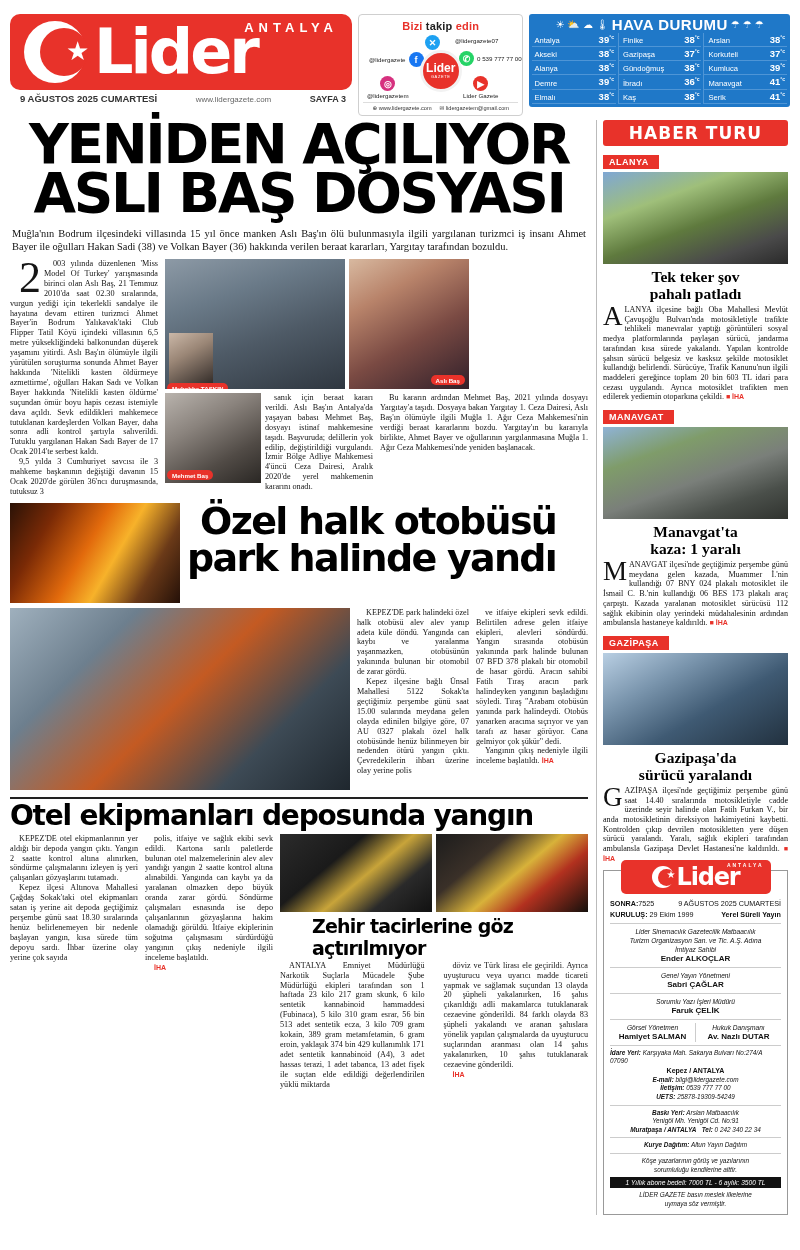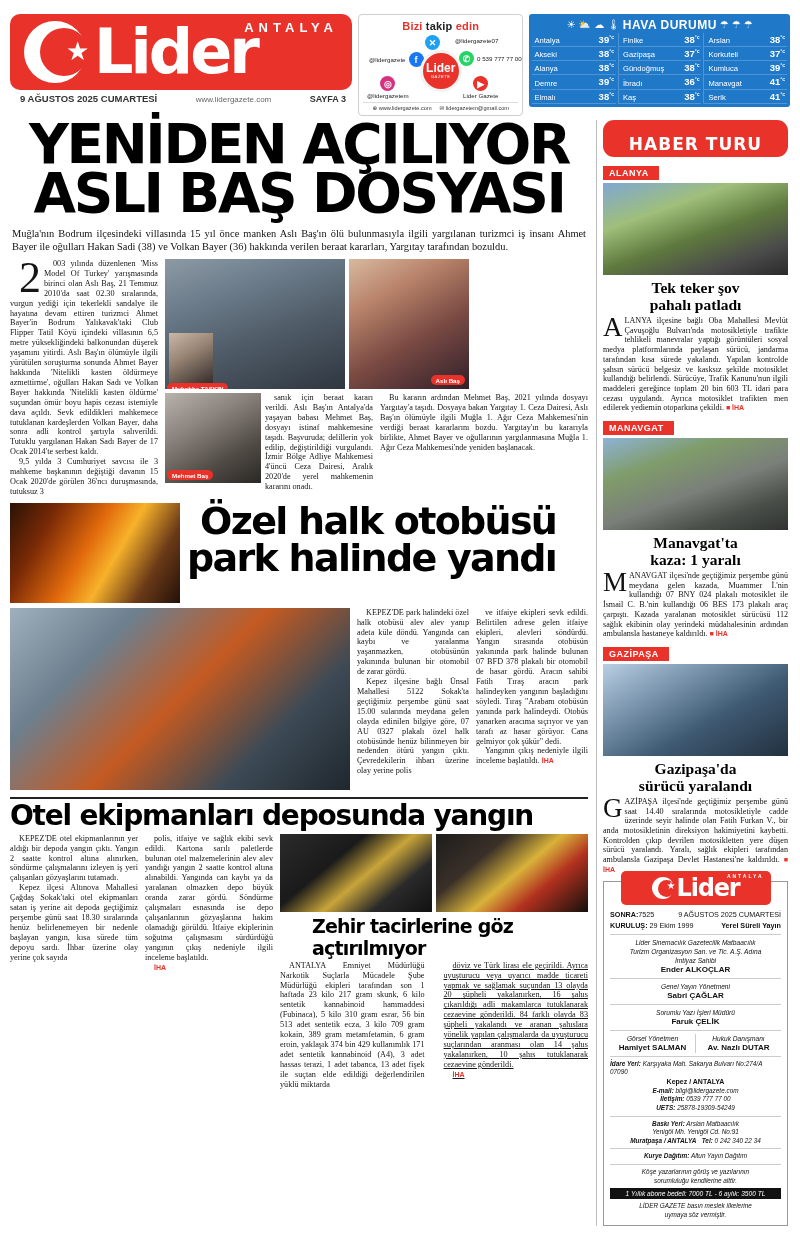--- a/index.html
+++ b/index.html
@@ -96,21 +96,21 @@
     font-size: 5.6px; color: #333; display: flex; justify-content: center; gap: 8px;
   }
 
   
   .weather {
     width: 268px; background: #1f78c8; border-radius: 3px;
     padding: 2px 3px 3px; color: #fff;
     font-family: "Liberation Sans", sans-serif;
   }
   .wx-head { display: flex; align-items: center; justify-content: center; gap: 3px; height: 17px; }
-  .wx-head .t { font-size: 12px; font-weight: bold; letter-spacing: .5px; }
+  .wx-head .t { font-size: 15px; font-weight: bold; letter-spacing: .5px; }
   .wx-ic { font-size: 10px; }
   .wx-cols { display: flex; gap: 2px; }
   .wx-col { flex: 1; }
   .wx-row {
     display: flex; justify-content: space-between; align-items: baseline;
     border-bottom: 1px solid #4e95d6; padding: 1px 2px;
   }
   .wx-col:not(:first-child) .wx-row { border-left: 1px solid #4e95d6; padding-left: 4px; }
   .wx-city { font-size: 7.6px; }
   .wx-temp { font-size: 9.5px; font-weight: bold; }
@@ -190,21 +190,21 @@
     font-size: 19px; line-height: 22px; letter-spacing: -.8px; color: #000;
     padding: 3px 0 2px;
     margin-left: 32px;
   }
 
   
   .haberturu {
     position: relative; background: #e8322a; color: #fff;
     font-family: "DejaVu Sans", sans-serif; font-weight: bold;
     font-size: 17px; letter-spacing: 1px; text-align: center;
-    padding: 14px 0 3px; border-radius: 11px; margin-bottom: 5px;
+    padding: 3px 0 3px; border-radius: 3px; margin-bottom: 5px;
   }
   .sect-tag {
     display: inline-block; background: #e8322a; color: #fff;
     font-family: "Liberation Sans", sans-serif; font-weight: bold;
     font-size: 9px; letter-spacing: .5px; padding: 2px 10px 2px 6px;
     margin-bottom: 3px;
   }
   .side-head {
     font-family: "Liberation Serif", serif; font-weight: bold;
     font-size: 15.5px; line-height: 17px; text-align: center; color: #000;
@@ -468,21 +468,21 @@
         <div style="flex:1;">
           <div style="display:flex;gap:4px;">
             <div class="ph p-drug1" style="flex:1;height:78px;"></div>
             <div class="ph p-drug2" style="flex:1;height:78px;"></div>
           </div>
           <div class="head4">Zehir tacirlerine göz açtırılmıyor</div>
           <div style="display:flex;gap:19px;">
             <div class="bodytext" style="flex:1;">
               <p>ANTALYA Emniyet Müdürlüğü Narkotik Suçlarla Mücadele Şube Müdürlüğü ekipleri tarafından son 1 haftada 23 kilo 217 gram skunk, 6 kilo sentetik kannabinoid hammaddesi (Fubinaca), 5 kilo 310 gram esrar, 56 bin 513 adet sentetik ecza, 3 kilo 709 gram kokain, 389 gram metamfetamin, 6 gram eroin, yaklaşık 374 bin 429 kullanımlık 171 adet sentetik kannabinoid (A4), 3 adet hassas terazi, 1 adet tabanca, 13 adet fişek ile suçtan elde edildiği değerlendirilen yüklü miktarda</p>
             </div>
-            <div class="bodytext" style="flex:1;text-decoration:underline;">
+            <div class="bodytext" style="flex:1;">
               <p>döviz ve Türk lirası ele geçirildi. Ayrıca uyuşturucu veya uyarıcı madde ticareti yapmak ve sağlamak suçundan 13 olayda 20 şüpheli yakalanırken, 16 şahıs çıkarıldığı adli makamlarca tutuklanarak cezaevine gönderildi. 84 farklı olayda 83 şüpheli yakalandı ve aranan şahıslara yönelik yapılan çalışmalarda da uyuşturucu suçlarından aranması olan 14 şahıs yakalanırken, 10 şahıs tutuklanarak cezaevine gönderildi.</p>
               <p><span class="src">İHA</span></p>
             </div>
           </div>
         </div>
       </div>
     </div>
 
     <div class="col-side">
       <div class="haberturu">HABER TURU</div>

